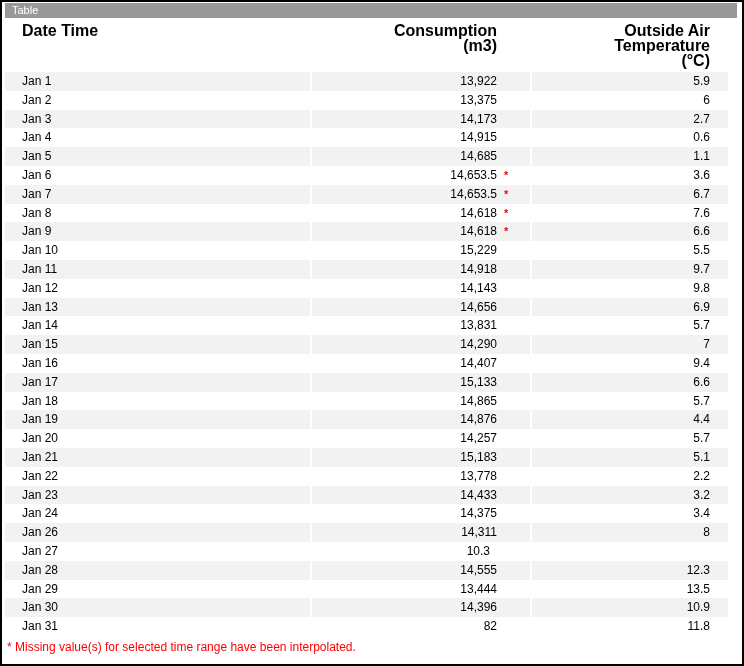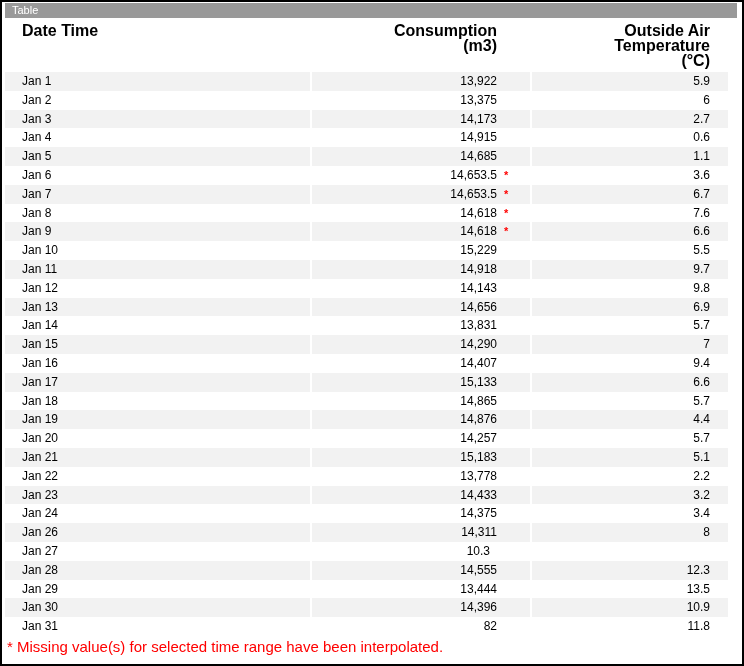--- a/index.html
+++ b/index.html
@@ -52,21 +52,21 @@
     box-sizing:border-box;
     padding-left:7px;
     color:#ff0000;
     text-align:left;
     font-size:11px;
     font-weight:bold;
   }
   .footnote {
     margin:3px 0 0 5px;
     color:#ff0000;
-    font-size:15px;
+    font-size:12px;
     line-height:16px;
   }
 </style>
 </head>
 <body>
 
 <div class="window">
 
   <div class="titlebar">
     <span>Table</span>

